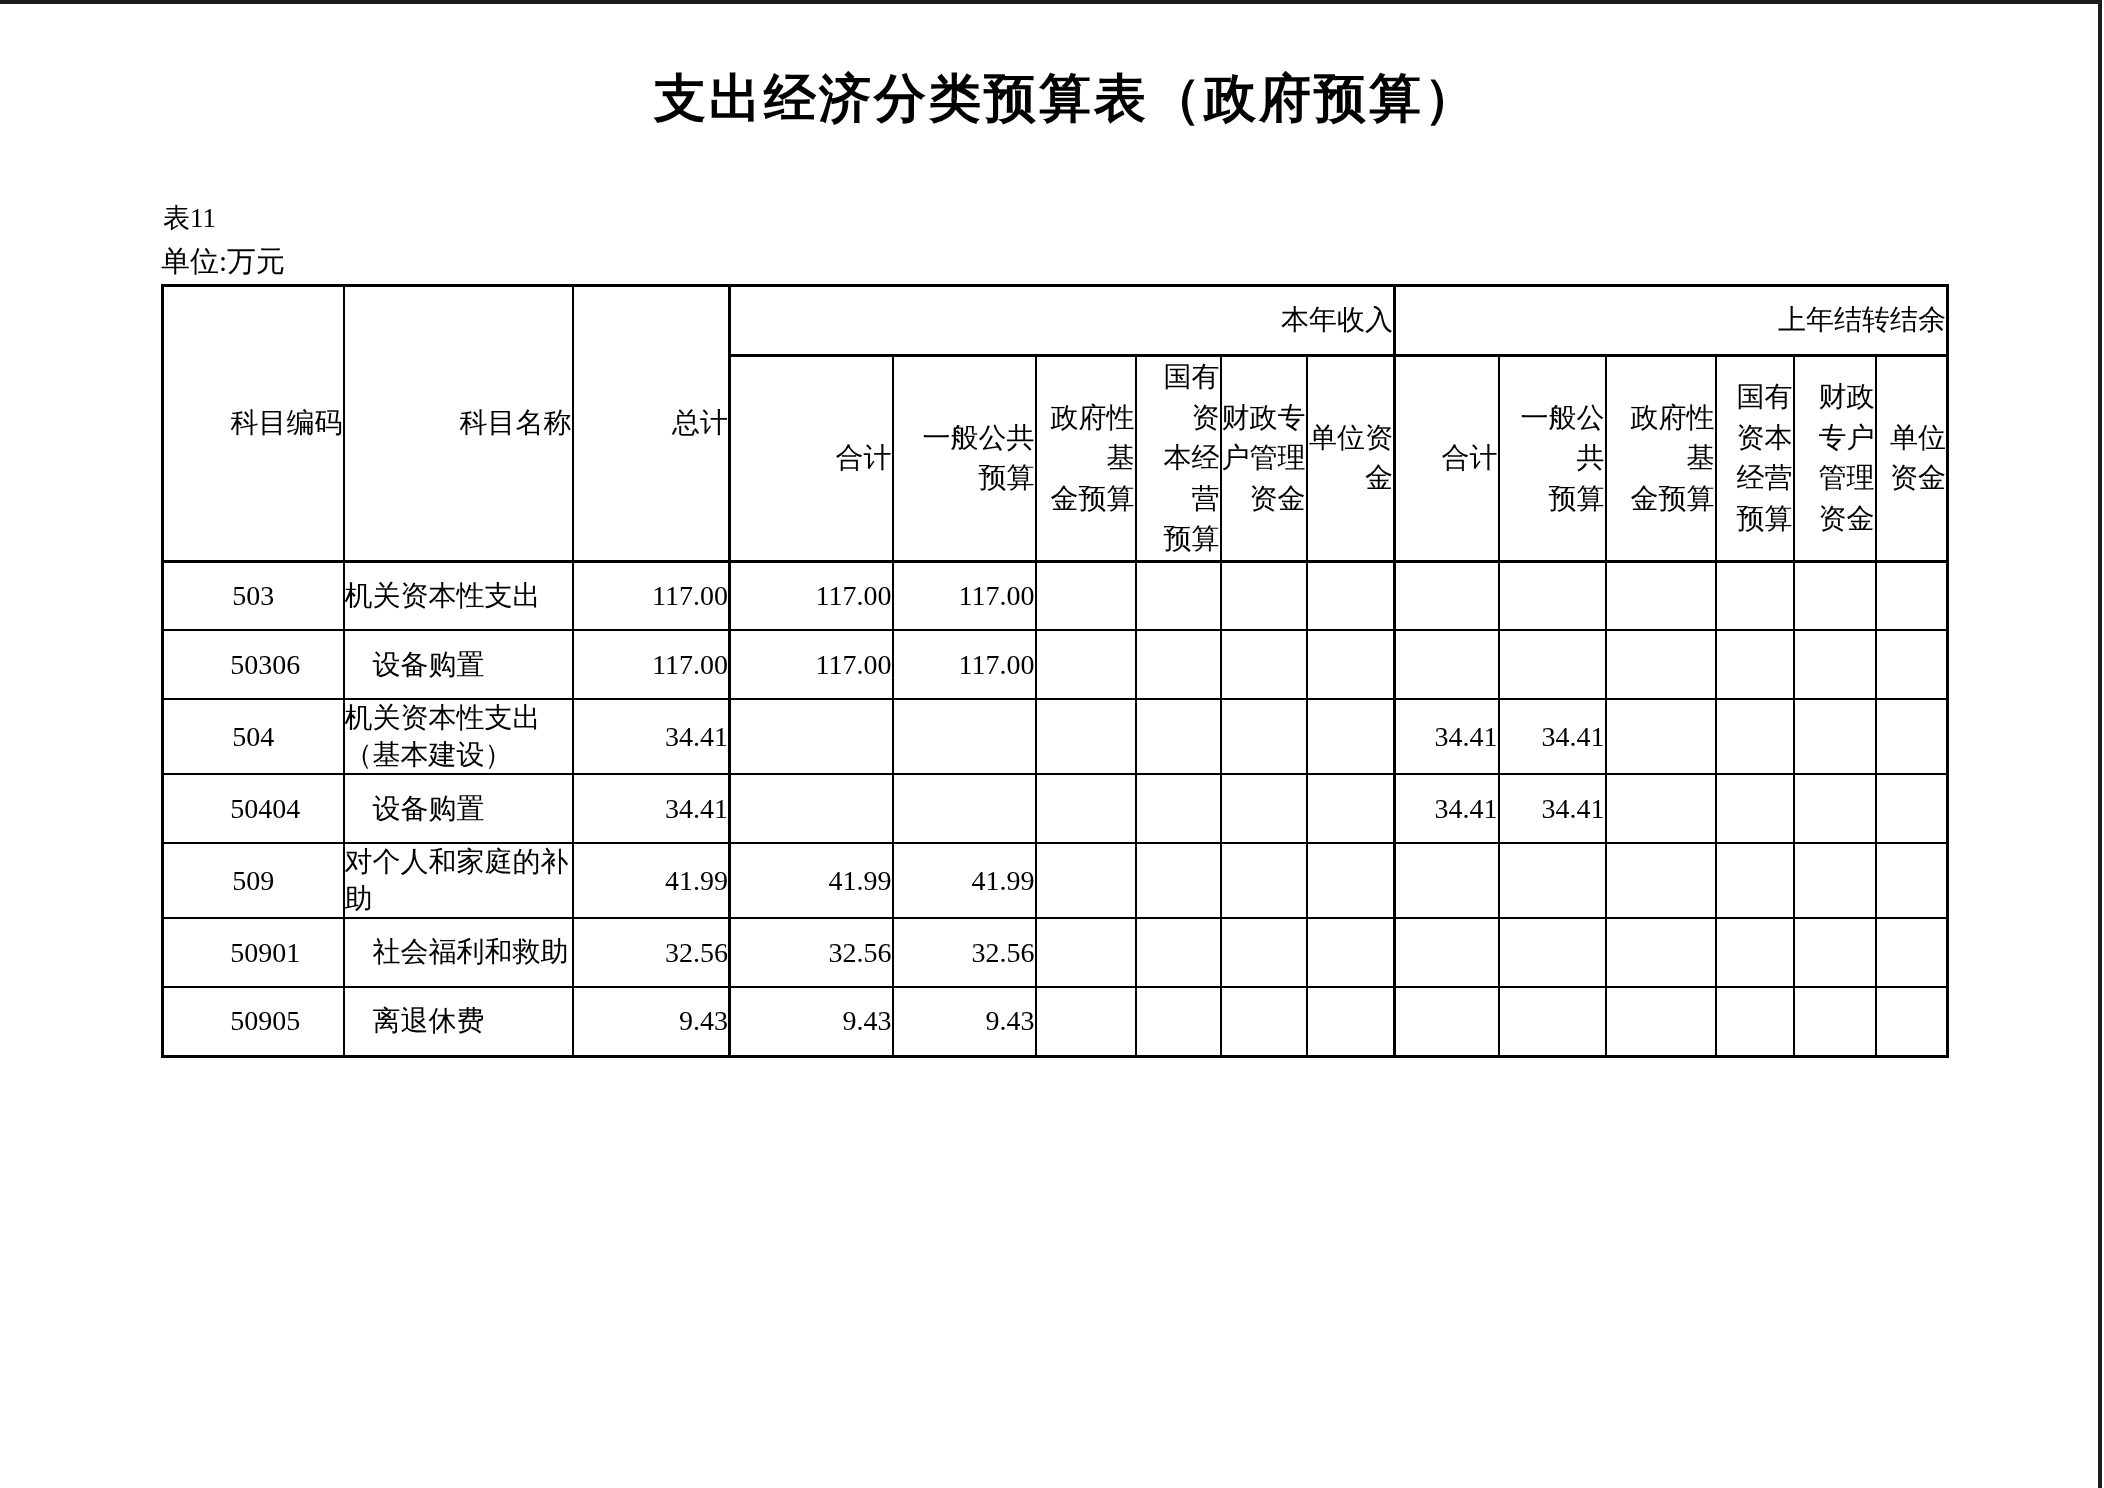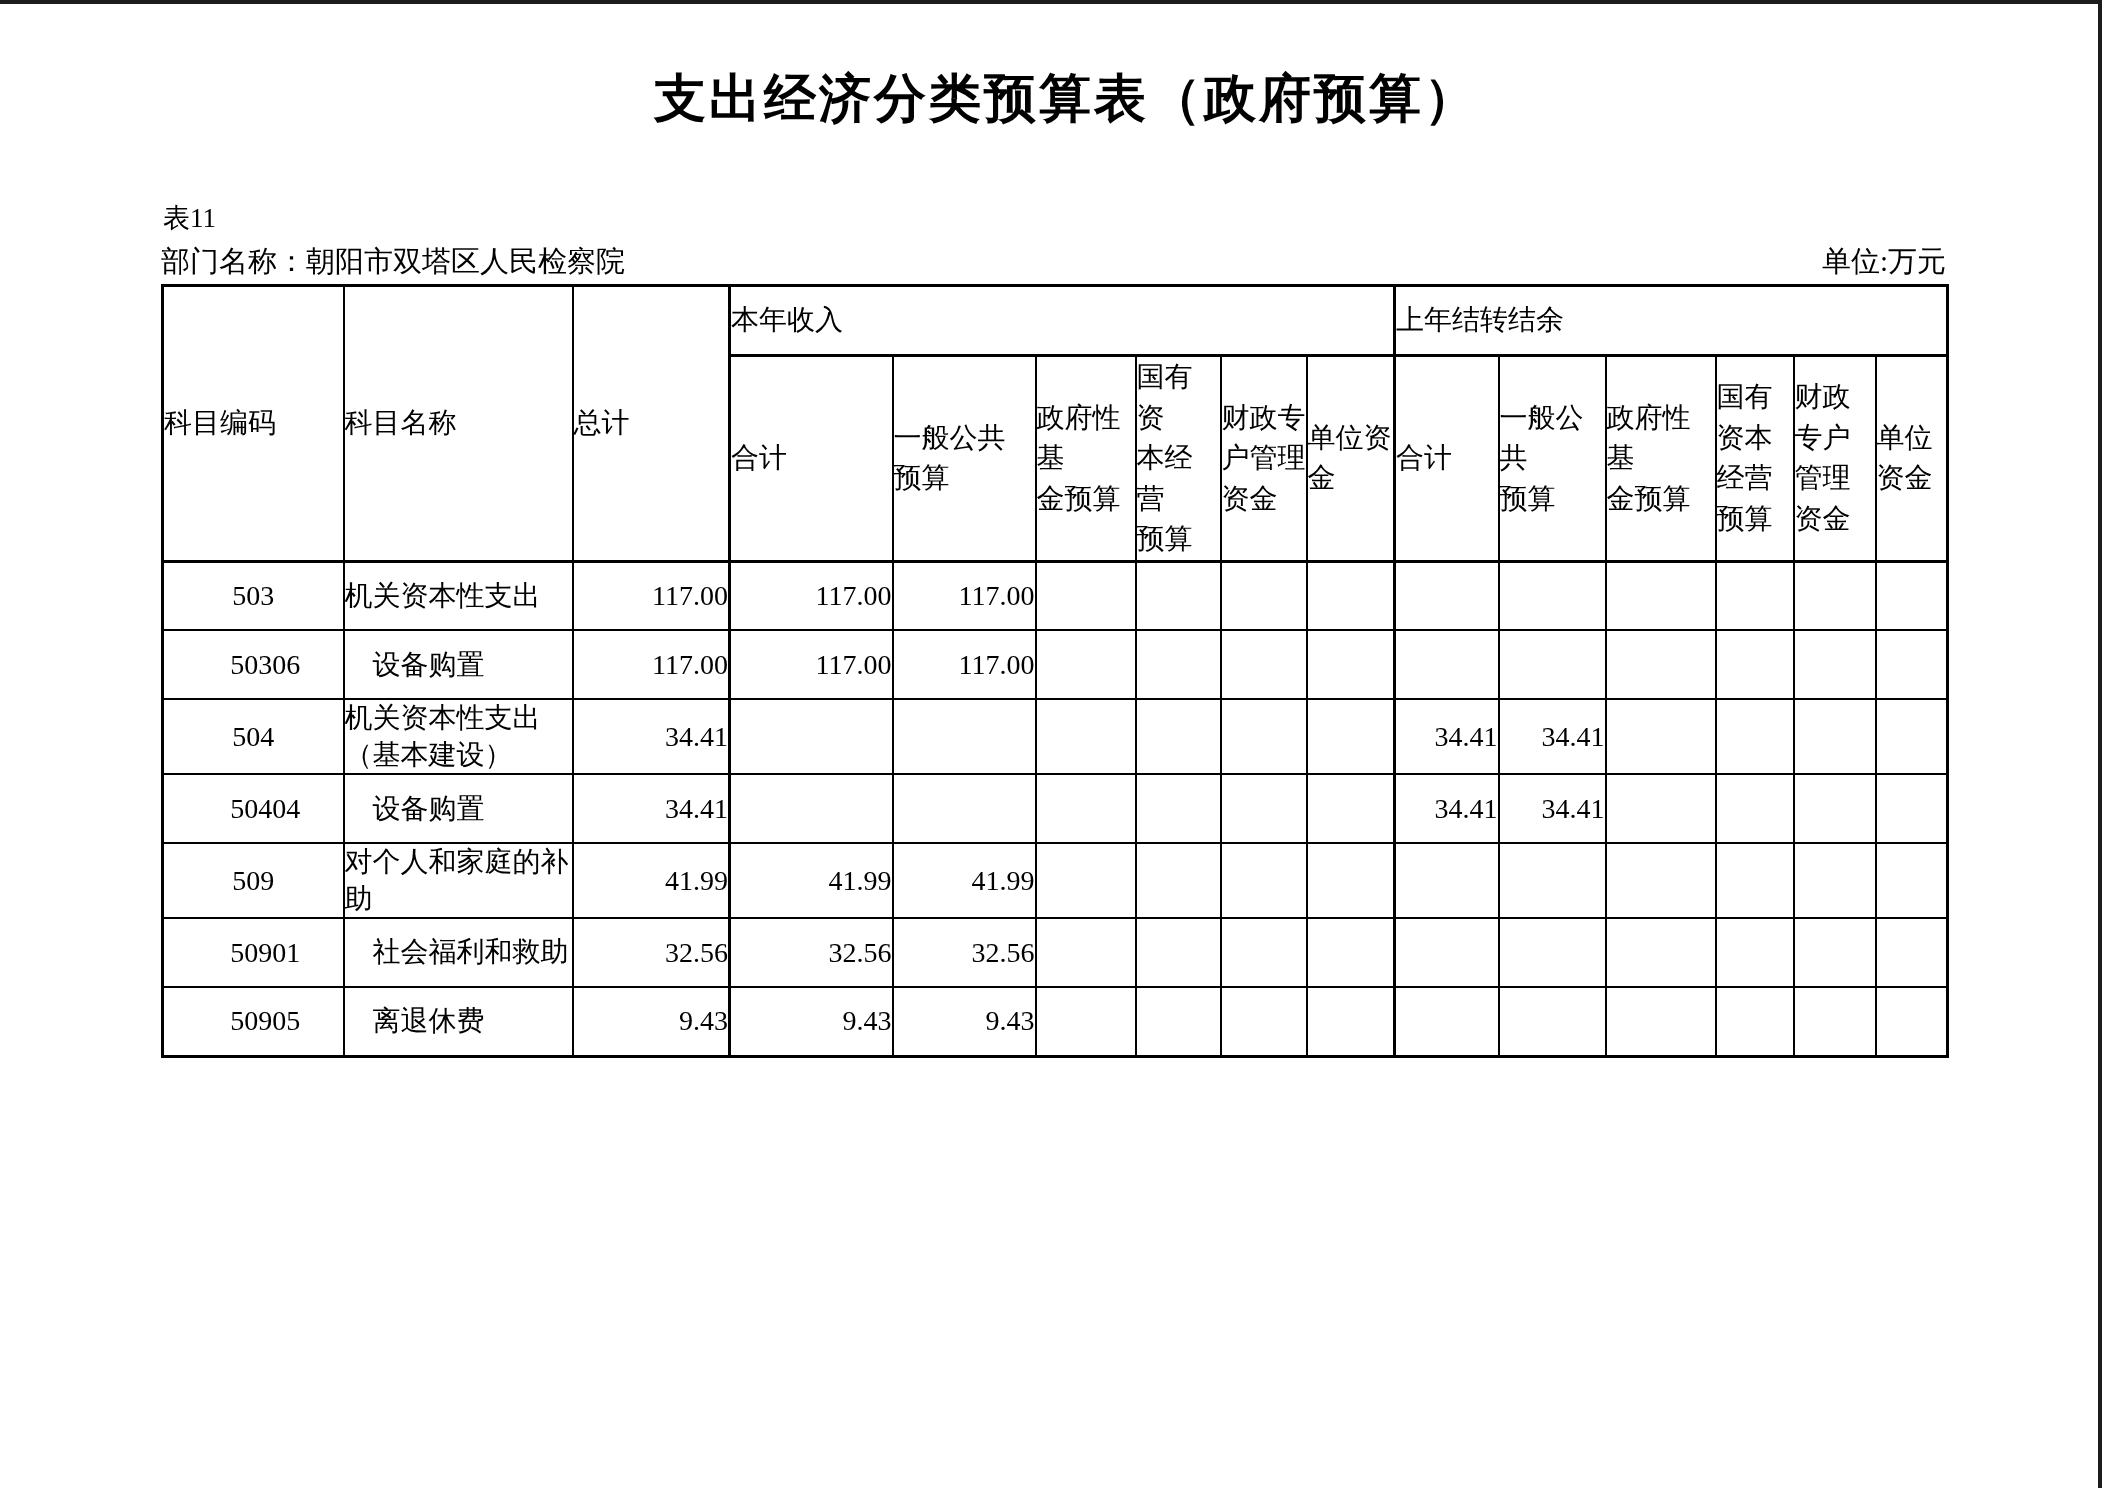--- a/index.html
+++ b/index.html
@@ -28,21 +28,21 @@
   }
   table.budget th, table.budget td{
     border:2px solid #000;
     font-weight:normal;
     font-size:28px;
     padding:0;
     vertical-align:middle;
     overflow:hidden;
   }
   table.budget th{
-    text-align:left;
+    text-align:right;
     line-height:1.45;
     border-bottom:3px solid #000;
     white-space:pre-line;
   }
   tr.grouphead{height:70px;}
   tr.subhead{height:164px;}
   tr.datarow{height:69px;}
   td.c{font-size:29px;text-align:center;padding-left:6px;font-family:Liberation Serif, serif;}
   td.c.lvl2{padding-left:24px;}
   td.n{font-size:29px;text-align:left;padding-left:6px;line-height:1.3;white-space:pre-line;}
@@ -52,21 +52,20 @@
 </style>
 </head>
 <body>
 
 <div class="page-top-edge"></div>
 <div class="page-right-edge"></div>
 
 <div class="doc-title">支出经济分类预算表（政府预算）</div>
 <div class="table-no">表11</div>
 <div class="meta-row">
-  <span class="dept">部门名称：朝阳市双塔区人民检察院</span>
   <span class="unit">单位:万元</span>
 </div>
 
 <table class="budget">
   <colgroup>
     <col style="width:181px">
       <col style="width:229px">
       <col style="width:157px">
     <col style="width:163px">
       <col style="width:143px">

